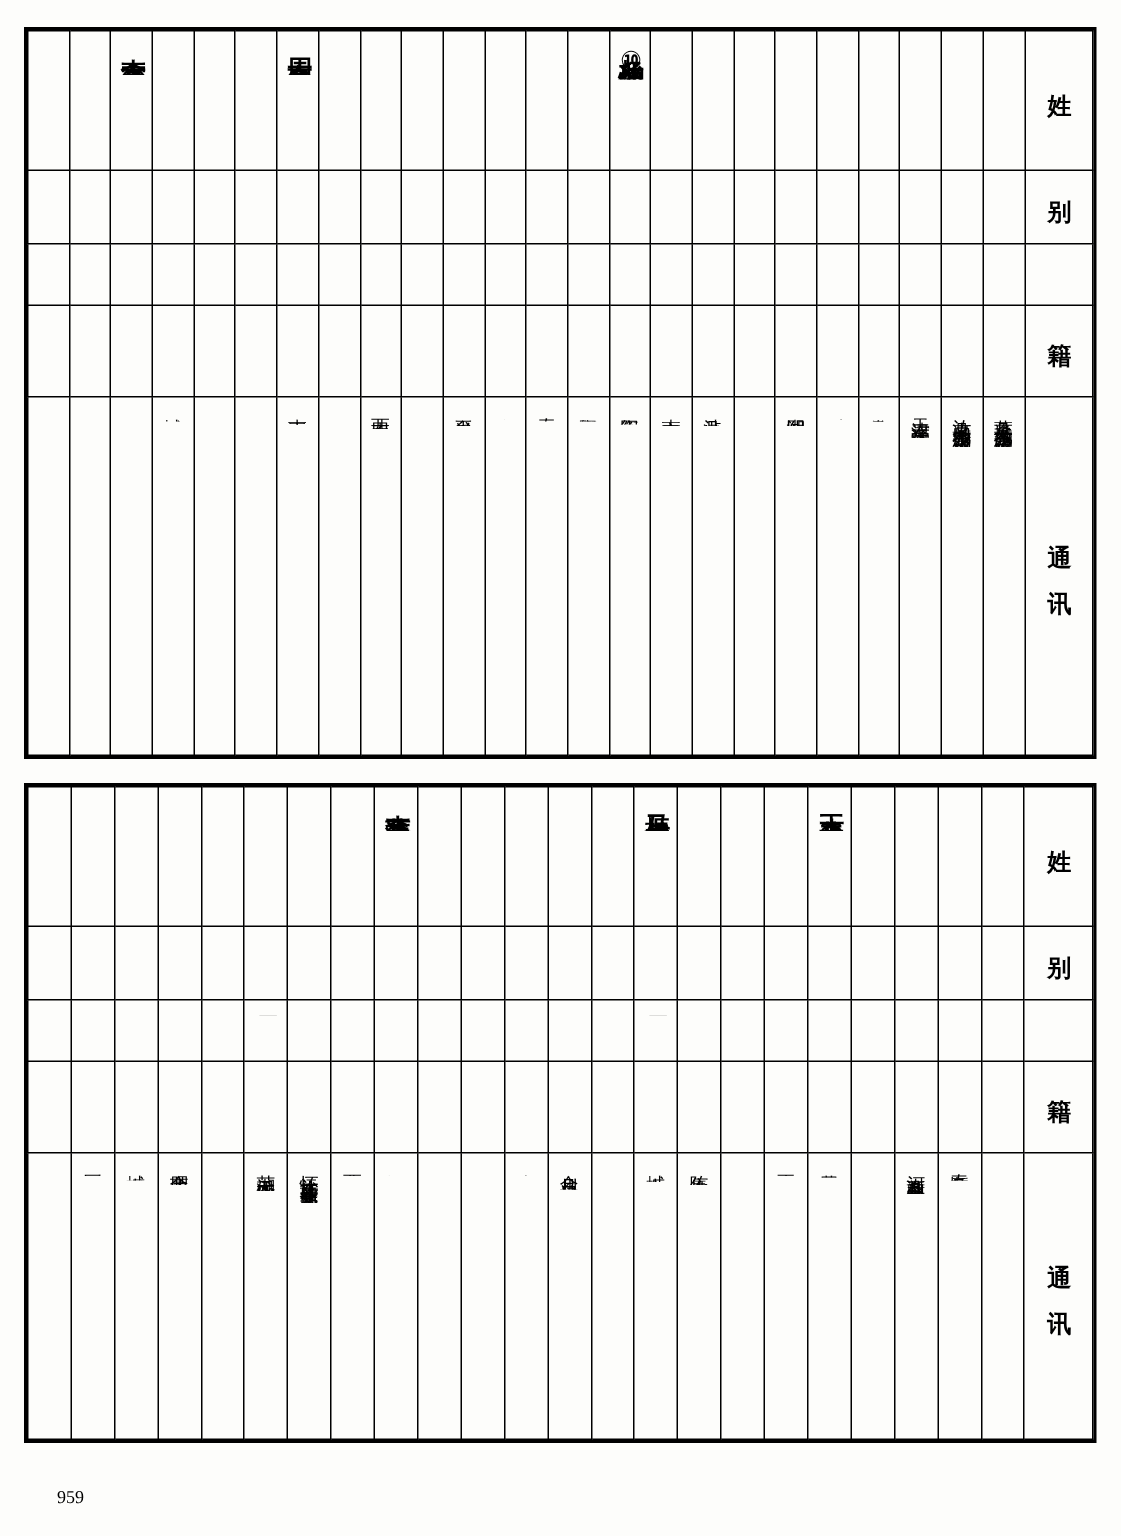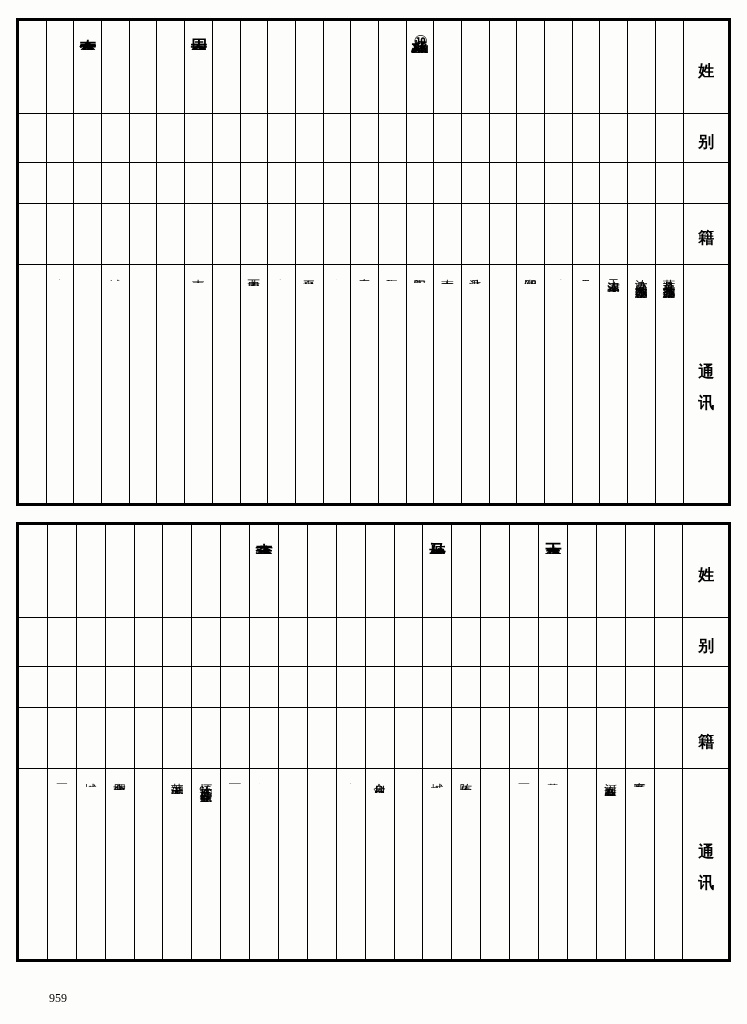--- a/index.html
+++ b/index.html
@@ -11,21 +11,21 @@
   
   .v{writing-mode:vertical-rl;text-orientation:upright;white-space:nowrap;overflow:hidden;}
   .cell{height:100%;display:flex;align-items:flex-start;justify-content:center;}
   .name{font-size:17px;font-weight:bold;letter-spacing:2px;padding-top:4px;line-height:1.15;}
   .alias{font-size:12px;letter-spacing:2px;padding-top:4px;}
   .age{font-size:13px;letter-spacing:3px;padding-top:4px;}
   .native{font-size:12.5px;letter-spacing:2px;padding-top:4px;}
   .addr{font-size:12.5px;letter-spacing:1.5px;padding-top:4px;line-height:1.25;}
   .hdr{font-size:16px;font-weight:bold;letter-spacing:6px;}
   .hdrcell{display:flex;align-items:center;justify-content:center;height:100%;}
-  .pageno{position:absolute;left:38px;bottom:18px;font-size:12px;font-family:"Liberation Serif",serif;margin-left:11px;}
+  .pageno{position:absolute;left:38px;bottom:18px;font-size:12px;font-family:"Liberation Serif",serif;}
   .block{margin-bottom:0;}
   .spacer{height:16px;}
 </style>
 </head>
 <body>
 
 <div class="page">
 
   <div class="tablewrap block">
     <table class="reg" id="t1">

